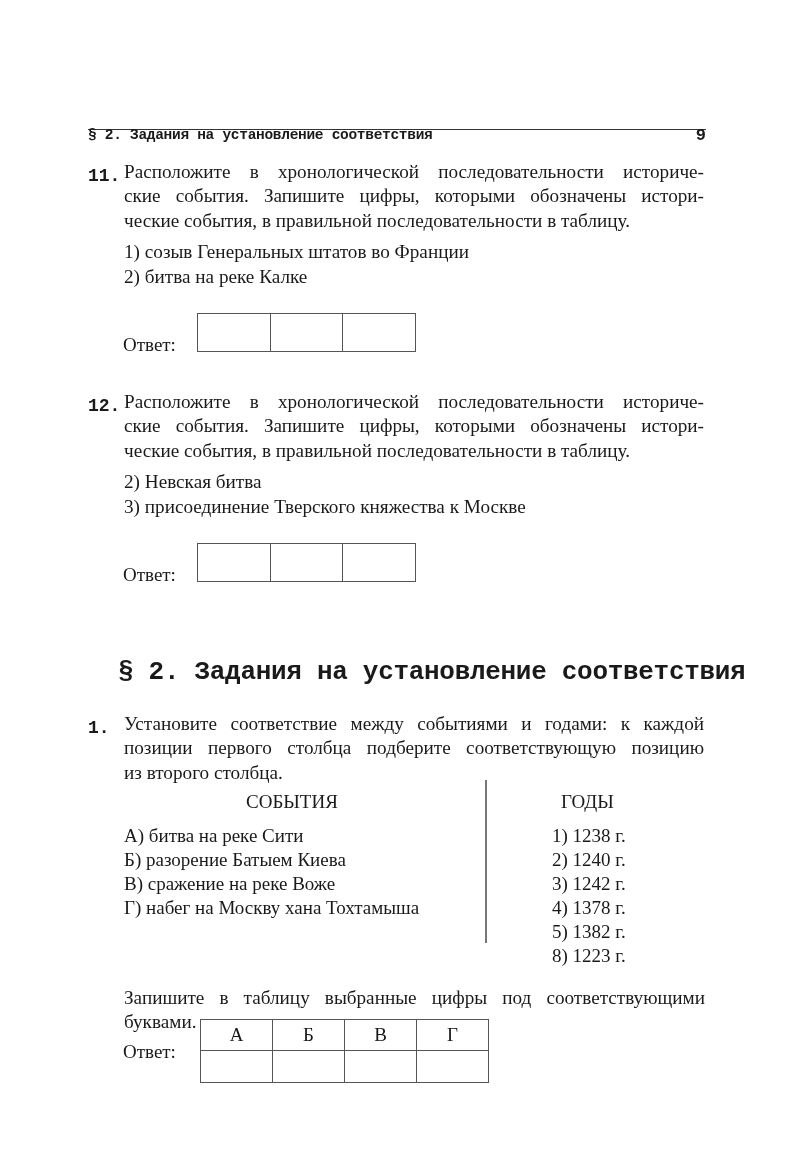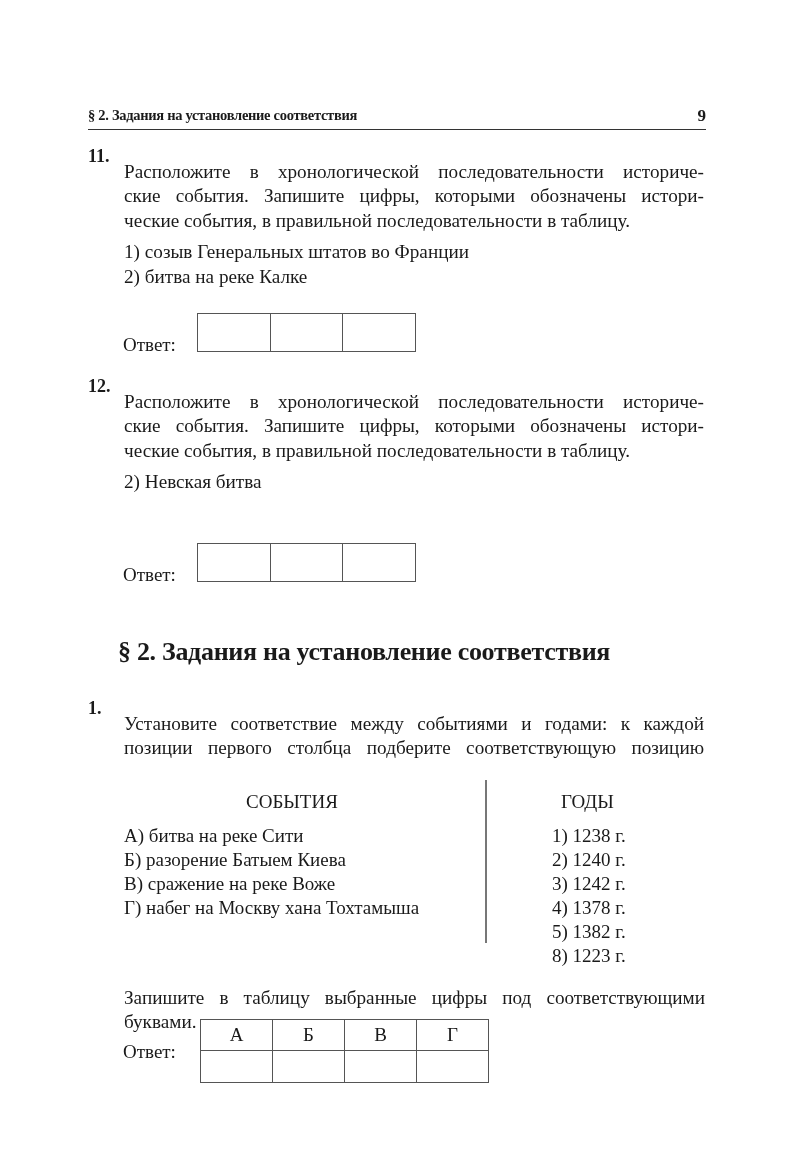--- a/index.html
+++ b/index.html
@@ -1,18 +1,18 @@
 <!DOCTYPE html>
 <html><head>
 <meta charset="utf-8">
 <style>
   html, body { margin: 0; padding: 0; background: #ffffff; }
   body { width: 800px; height: 1175px; position: relative; overflow: hidden; color: #1a1a1a; }
   .serif { font-family: "Liberation Serif", "DejaVu Serif", serif; margin-top: 14px; }
-  .sans { font-family: Liberation Serif, serif; }
+  .sans { font-family: Liberation Mono, monospace; margin-top: 20px; }
 
   .running-head { position: absolute; left: 88px; top: 105px; width: 618px; height: 24px; border-bottom: 1.5px solid #333; }
   .running-head .title { position: absolute; left: 0; top: 2px; font-size: 14.5px; font-weight: bold; letter-spacing: -0.3px; }
   .running-head .page-num { position: absolute; right: 0; top: 1px; font-size: 17px; font-weight: bold; }
 
   .task { position: absolute; left: 88px; width: 620px; }
   .task-num { position: absolute; left: 0; top: 0; font-size: 18px; font-weight: bold; }
   .task-text { position: absolute; left: 36px; top: 0; width: 580px; font-size: 19.2px; line-height: 24.3px; text-align: justify; }
   .task-text .line { display: block; white-space: nowrap; text-align-last: justify; }
   .task-text .line.last { text-align-last: left; }
@@ -67,36 +67,38 @@
 
 <div class="task" style="top:376px;">
   <span class="task-num sans">12.</span>
   <div class="task-text serif">
     <span class="line">Расположите в хронологической последовательности историче-</span>
     <span class="line">ские события. Запишите цифры, которыми обозначены истори-</span>
     <span class="line last">ческие события, в правильной последовательности в таблицу.</span>
   </div>
   <div class="options serif" style="top:80px;">
     <div>2) Невская битва</div>
+    <div>3) присоединение Тверского княжества к Москве</div>
   </div>
 </div>
 <span class="answer-label serif" style="left:123px; top:550px;">Ответ:</span>
 <div class="answer-box" style="left:197px; top:543px;">
   <div class="cell"></div>
   <div class="cell"></div>
   <div class="cell"></div>
 </div>
 
 <div class="section-title sans">§ 2. Задания на установление соответствия</div>
 
 <div class="task" style="top:698px;">
   <span class="task-num sans">1.</span>
   <div class="task-text serif">
     <span class="line">Установите соответствие между событиями и годами: к каждой</span>
     <span class="line">позиции первого столбца подберите соответствующую позицию</span>
+    <span class="line last">из второго столбца.</span>
   </div>
 </div>
 
 <span class="match-head serif" style="left:246px; top:777px;">СОБЫТИЯ</span>
 <span class="match-head serif" style="left:561px; top:777px;">ГОДЫ</span>
 
 <div class="divider"></div>
 
 <div class="events serif">
   <div>А) битва на реке Сити</div>

